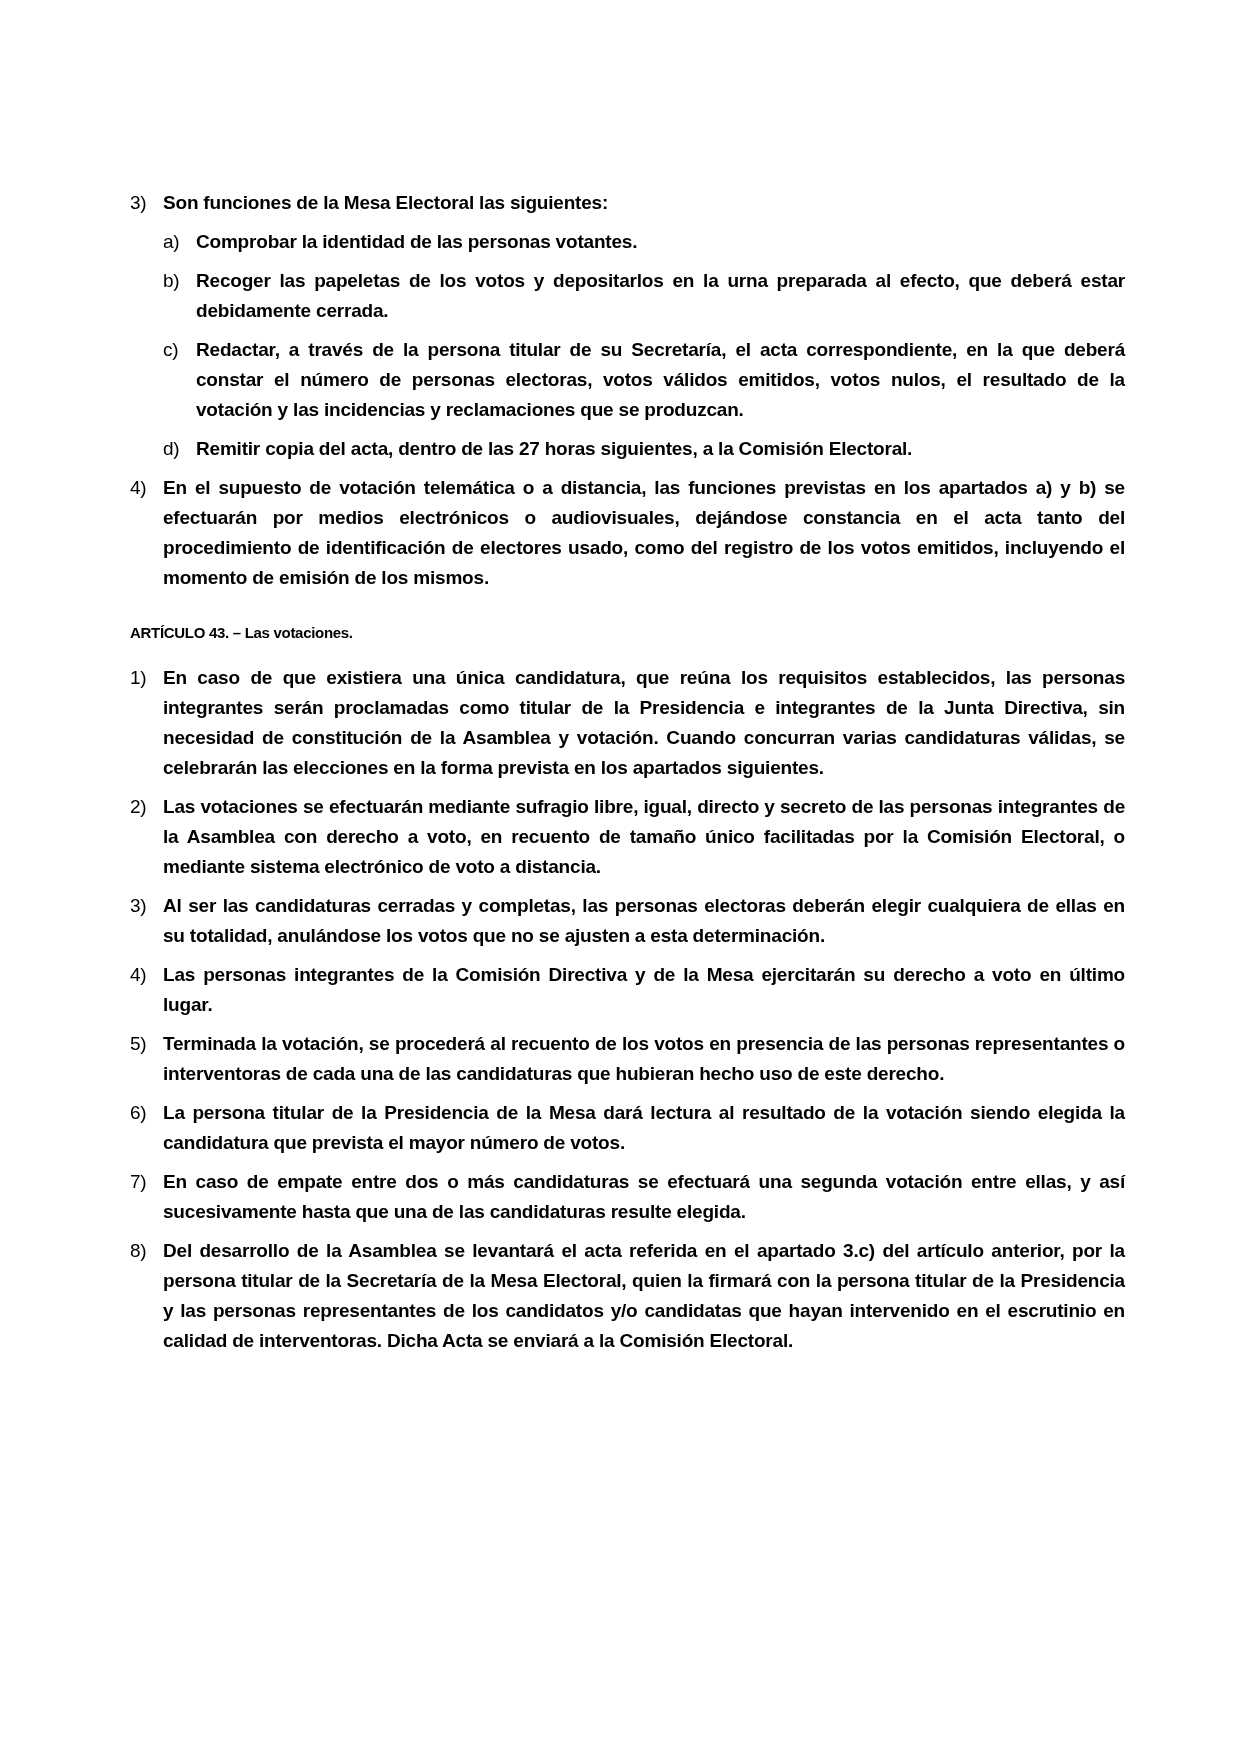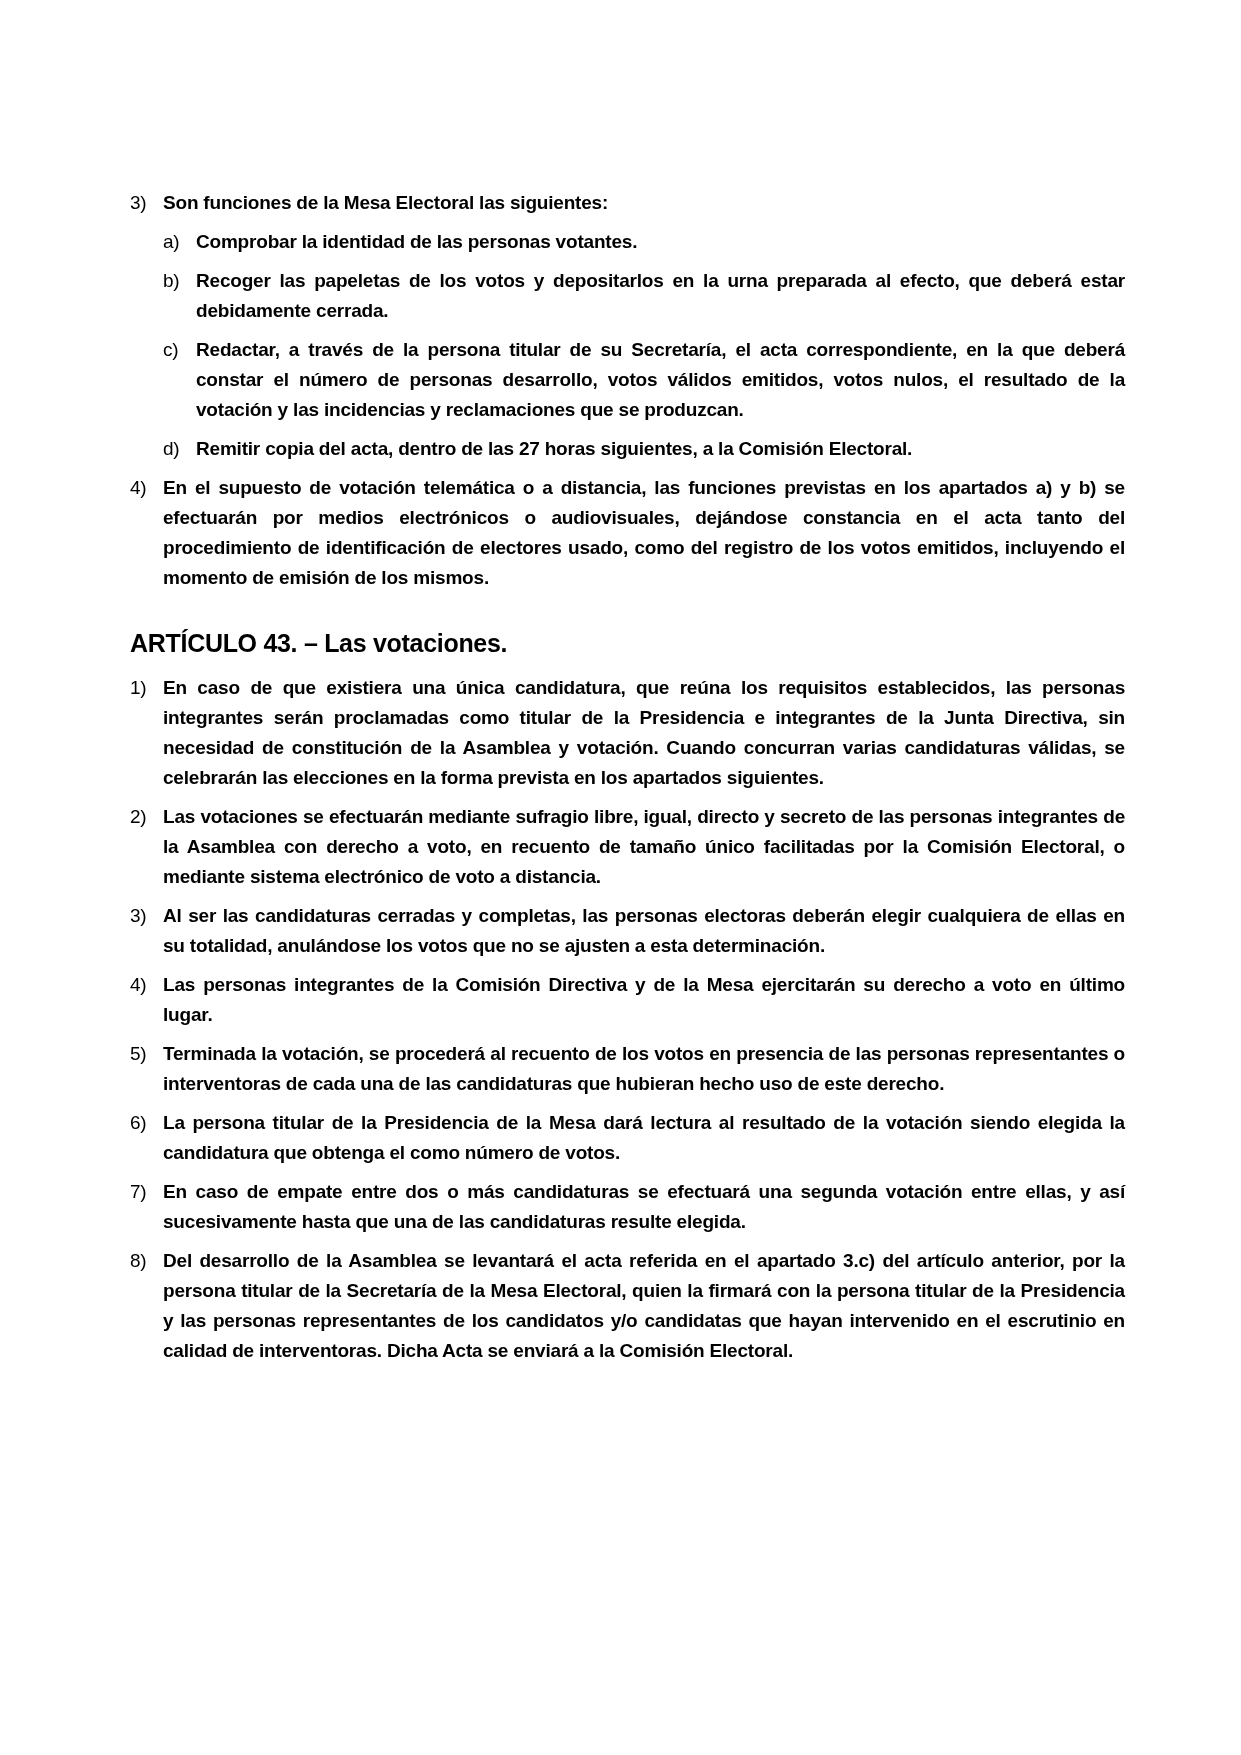--- a/index.html
+++ b/index.html
@@ -37,22 +37,22 @@
   }
   .li .body {
     flex: 1 1 auto;
     text-align: justify;
     font-weight: bold;
   }
   .sublist {
     margin-left: 33px;
   }
   .article-heading {
-    margin: 34px 0 14px 0;
-    font-size: 25px;
+    margin: 24px 0 14px 0;
+    font-size: 15px;
     line-height: 32px;
     font-weight: 700;
     letter-spacing: -0.3px;
     text-align: left;
   }
 </style>
 </head>
 <body>
 
 <div class="page">
@@ -68,21 +68,21 @@
       <div class="li">
         <span class="marker">a)</span>
         <div class="body">Comprobar la identidad de las personas votantes.</div>
       </div>
       <div class="li">
         <span class="marker">b)</span>
         <div class="body">Recoger las papeletas de los votos y depositarlos en la urna preparada al efecto, que deberá estar debidamente cerrada.</div>
       </div>
       <div class="li">
         <span class="marker">c)</span>
-        <div class="body">Redactar, a través de la persona titular de su Secretaría, el acta correspondiente, en la que deberá constar el número de personas desarrollo, votos válidos emitidos, votos nulos, el resultado de la votación y las incidencias y reclamaciones que se produzcan.</div>
+        <div class="body">Redactar, a través de la persona titular de su Secretaría, el acta correspondiente, en la que deberá constar el número de personas electoras, votos válidos emitidos, votos nulos, el resultado de la votación y las incidencias y reclamaciones que se produzcan.</div>
       </div>
       <div class="li">
         <span class="marker">d)</span>
         <div class="body">Remitir copia del acta, dentro de las 27 horas siguientes, a la Comisión Electoral.</div>
       </div>
     </div>
 
     <div class="li">
       <span class="marker">4)</span>
       <div class="body">En el supuesto de votación telemática o a distancia, las funciones previstas en los apartados a) y b) se efectuarán por medios electrónicos o audiovisuales, dejándose constancia en el acta tanto del procedimiento de identificación de electores usado, como del registro de los votos emitidos, incluyendo el momento de emisión de los mismos.</div>
@@ -114,21 +114,21 @@
       <div class="body">Las personas integrantes de la Comisión Directiva y de la Mesa ejercitarán su derecho a voto en último lugar.</div>
     </div>
 
     <div class="li">
       <span class="marker">5)</span>
       <div class="body">Terminada la votación, se procederá al recuento de los votos en presencia de las personas representantes o interventoras de cada una de las candidaturas que hubieran hecho uso de este derecho.</div>
     </div>
 
     <div class="li">
       <span class="marker">6)</span>
-      <div class="body">La persona titular de la Presidencia de la Mesa dará lectura al resultado de la votación siendo elegida la candidatura que obtenga el como número de votos.</div>
+      <div class="body">La persona titular de la Presidencia de la Mesa dará lectura al resultado de la votación siendo elegida la candidatura que prevista el mayor número de votos.</div>
     </div>
 
     <div class="li">
       <span class="marker">7)</span>
       <div class="body">En caso de empate entre dos o más candidaturas se efectuará una segunda votación entre ellas, y así sucesivamente hasta que una de las candidaturas resulte elegida.</div>
     </div>
 
     <div class="li">
       <span class="marker">8)</span>
       <div class="body">Del desarrollo de la Asamblea se levantará el acta referida en el apartado 3.c) del artículo anterior, por la persona titular de la Secretaría de la Mesa Electoral, quien la firmará con la persona titular de la Presidencia y las personas representantes de los candidatos y/o candidatas que hayan intervenido en el escrutinio en calidad de interventoras. Dicha Acta se enviará a la Comisión Electoral.</div>

